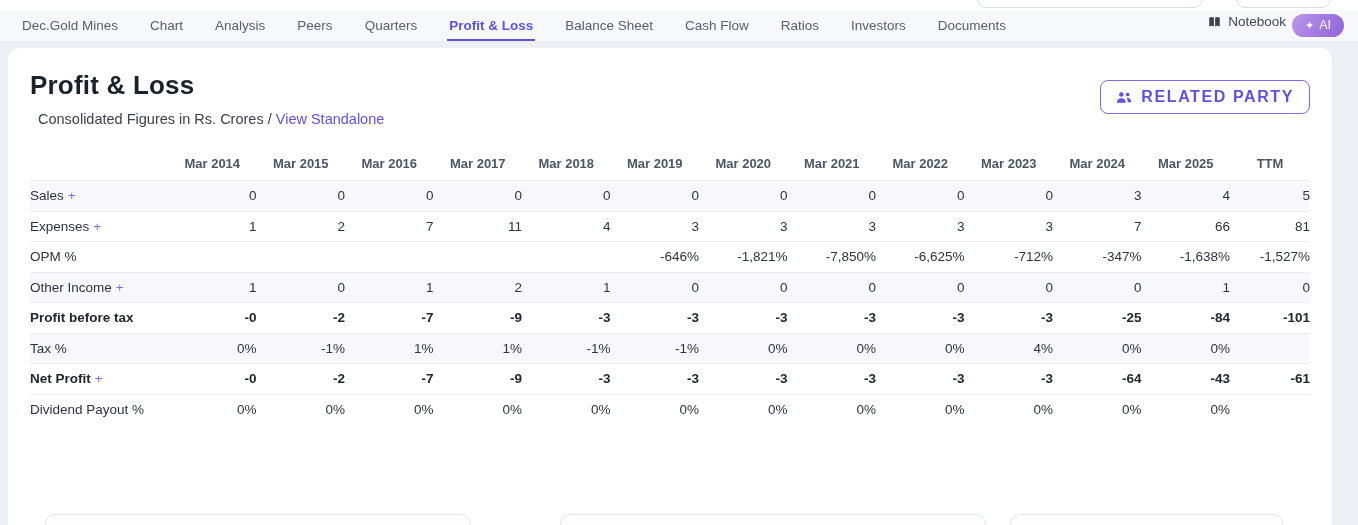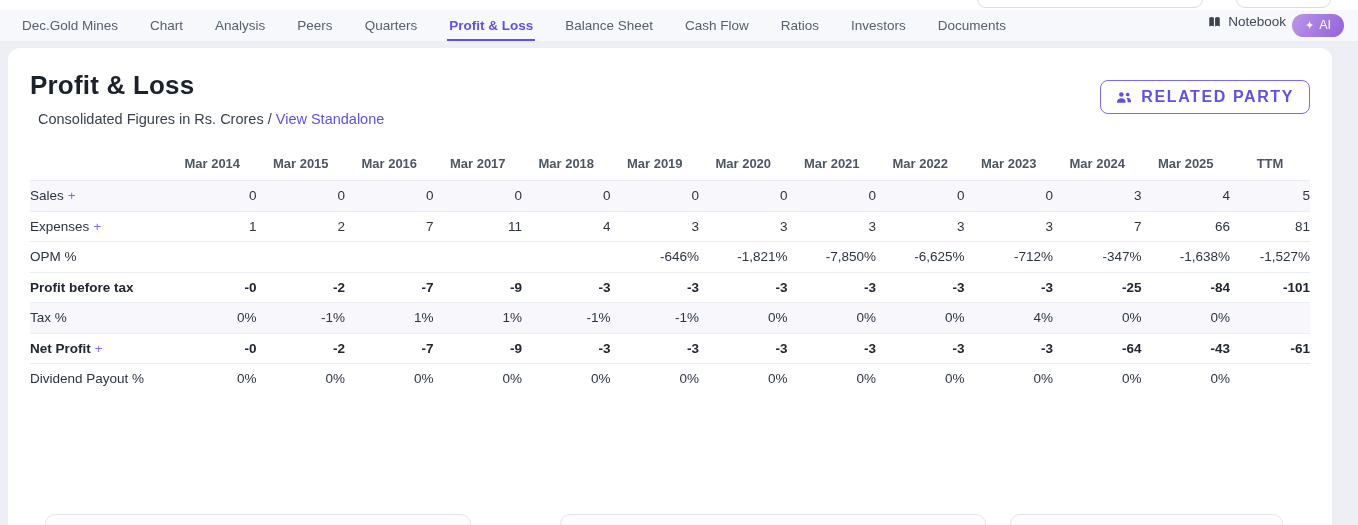--- a/index.html
+++ b/index.html
@@ -201,20 +201,36 @@
           <td></td>
           <td>-646%</td>
           <td>-1,821%</td>
           <td>-7,850%</td>
           <td>-6,625%</td>
           <td>-712%</td>
           <td>-347%</td>
           <td>-1,638%</td>
           <td>-1,527%</td>
         </tr>
+        <tr class="striped">
+          <td class="label-col"><span>Other Income</span><a class="plus">+</a></td>
+          <td>1</td>
+          <td>0</td>
+          <td>1</td>
+          <td>2</td>
+          <td>1</td>
+          <td>0</td>
+          <td>0</td>
+          <td>0</td>
+          <td>0</td>
+          <td>0</td>
+          <td>0</td>
+          <td>1</td>
+          <td>0</td>
+        </tr>
         <tr class=" bold-row">
           <td class="label-col"><span>Profit before tax</span></td>
           <td>-0</td>
           <td>-2</td>
           <td>-7</td>
           <td>-9</td>
           <td>-3</td>
           <td>-3</td>
           <td>-3</td>
           <td>-3</td>

